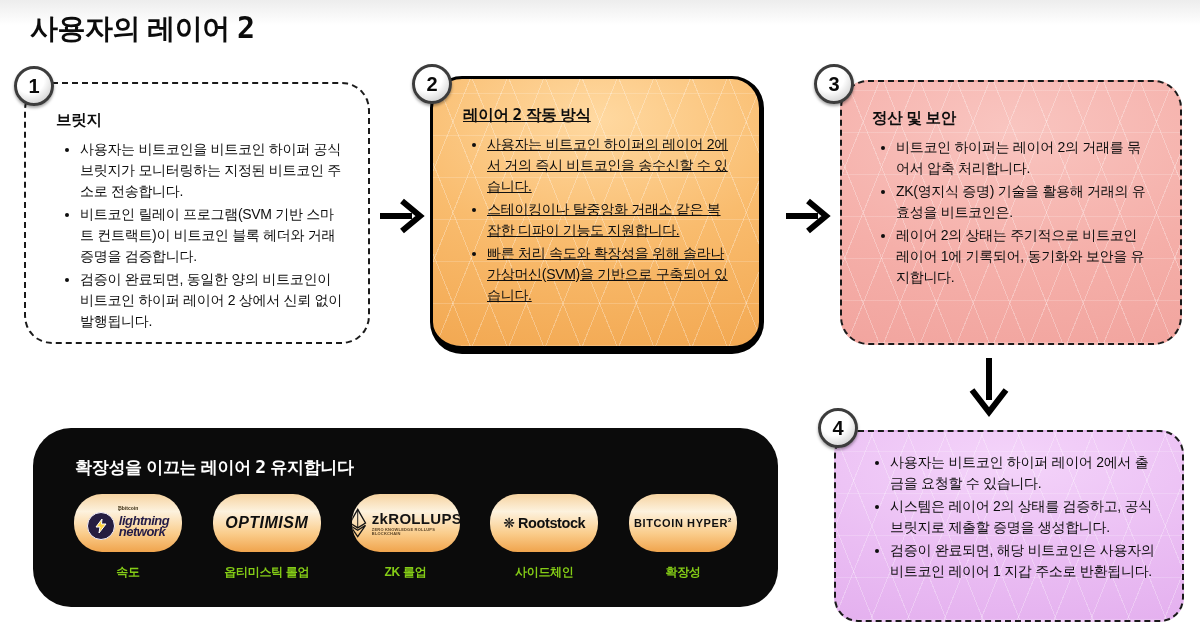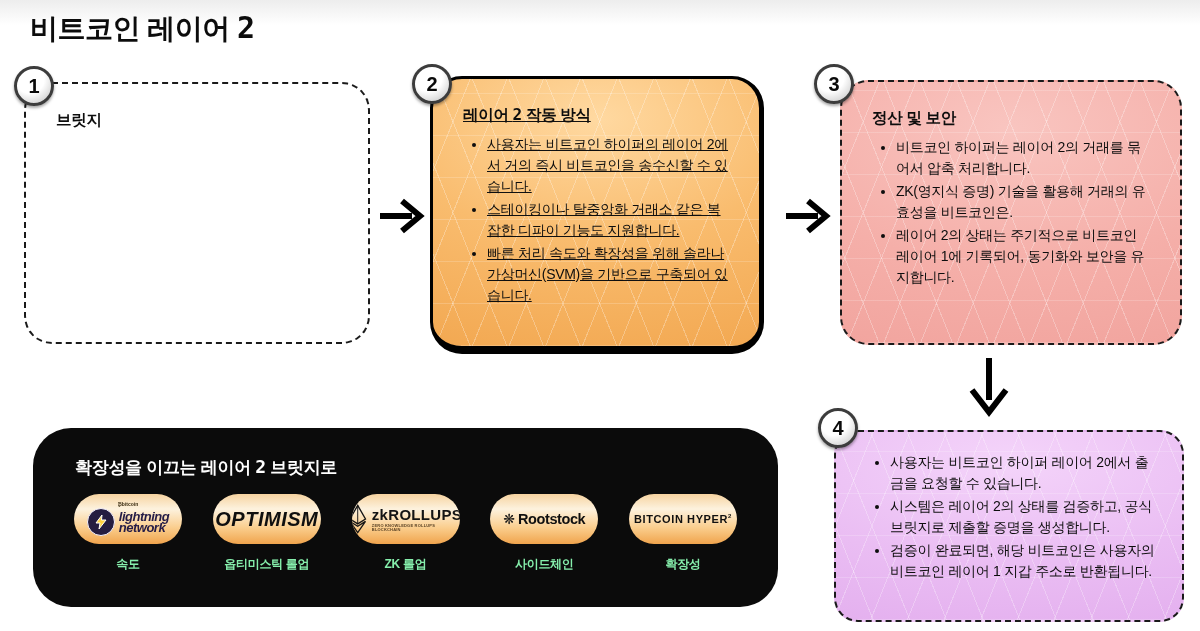--- a/index.html
+++ b/index.html
@@ -79,58 +79,63 @@
   .framework-title {
     position:absolute; left:42px; top:28px; font-size:17px; font-weight:800; letter-spacing:-0.3px;
   }
   .framework-title .stylnum { font-size:18px; color:#fff; }
   .framework-row {
     position:absolute; left:36px; right:36px; top:66px;
     display:flex; justify-content:space-between;
   }
   .framework-item { display:flex; flex-direction:column; align-items:center; width:118px; }
   .logo-pill {
-    width:108px; height:50px; border-radius:28px;
+    width:108px; height:58px; border-radius:28px;
     background: linear-gradient(180deg, #f6d3a0 0%, #fdf2de 30%, #fACD8C 68%, #f0a44d 100%);
     display:flex; flex-direction:column; align-items:center; justify-content:center;
     overflow:hidden; position:relative;
   }
-  .framework-label { margin-top:12px; font-size:12px; font-weight:800; color:#86efac; letter-spacing:-0.3px; }
+  .framework-label { margin-top:12px; font-size:12px; font-weight:800; color:#84cc16; letter-spacing:-0.3px; }
 
   
   .ln-top { font-size:5px; font-weight:700; color:#3a2d12; line-height:1; margin-bottom:1px; }
   .ln-row { display:flex; align-items:center; gap:4px; }
   .ln-circle {
     width:28px; height:28px; border-radius:50%; background:#251d40;
     display:flex; align-items:center; justify-content:center; flex:0 0 auto;
     border:1px solid #f5f2ff;
   }
   .ln-text { font-size:13px; font-weight:800; font-style:italic; color:#241c47; line-height:.88; letter-spacing:-0.5px; }
   
-  .optimism-text { font-size:20px; font-weight:900; font-style:italic; color:#0f0f0f; letter-spacing:0.5px; }
+  .optimism-text { font-size:16px; font-weight:900; font-style:italic; color:#0f0f0f; letter-spacing:0.5px; }
   
   .zk-row { display:flex; align-items:center; gap:4px; }
   .zk-text-main { font-size:15px; font-weight:900; color:#141414; letter-spacing:0.3px; line-height:1; }
   .zk-text-sub { font-size:4px; font-weight:600; color:#5a4326; letter-spacing:0.2px; line-height:1; margin-top:2px; }
   
   .rs-row { display:flex; align-items:center; gap:3px; }
   .rs-icon { font-size:14px; color:#161616; line-height:1; }
   .rs-text { font-size:14.5px; font-weight:800; color:#101010; letter-spacing:-0.4px; }
   
   .bh-text { font-size:11px; font-weight:900; color:#101010; letter-spacing:0.6px; }
   .bh-text sup { font-size:6px; }
 </style>
 </head>
 <body>
 
-<div class="page-title"><span>비트코인 레이어 </span><span class="stylnum">2</span></div>
+<div class="page-title"><span>사용자의 레이어 </span><span class="stylnum">2</span></div>
 
 <div class="step-box box-1">
   <div class="box-content">
     <div class="box-header"><span>브릿지</span><span class="stylnum"></span><span></span></div>
+    <ul class="bullet-list">
+      <li>사용자는 비트코인을 비트코인 하이퍼 공식 브릿지가 모니터링하는 지정된 비트코인 주소로 전송합니다.</li>
+      <li>비트코인 릴레이 프로그램(SVM 기반 스마트 컨트랙트)이 비트코인 블록 헤더와 거래 증명을 검증합니다.</li>
+      <li>검증이 완료되면, 동일한 양의 비트코인이 비트코인 하이퍼 레이어 2 상에서 신뢰 없이 발행됩니다.</li>
+    </ul>
   </div>
 </div>
 
 <div class="step-box box-2">
   <div class="grid"></div>
   <div class="box-content">
     <div class="box-header"><span>레이어 </span><span class="stylnum">2</span><span> 작동 방식</span></div>
     <ul class="bullet-list">
       <li>사용자는 비트코인 하이퍼의 레이어 2에서 거의 즉시 비트코인을 송수신할 수 있습니다.</li>
       <li>스테이킹이나 탈중앙화 거래소 같은 복잡한 디파이 기능도 지원합니다.</li>
@@ -174,21 +179,21 @@
 <svg class="arrow arrow-2" width="48" height="40" viewBox="0 0 48 40">
   <path d="M2 20 H34" stroke="#000" stroke-width="6" fill="none"></path>
   <path d="M24 5 L42 20 L24 35" stroke="#000" stroke-width="6" fill="none" stroke-linejoin="miter"></path>
 </svg>
 <svg class="arrow arrow-down" width="46" height="62" viewBox="0 0 46 62">
   <path d="M23 2 V44" stroke="#000" stroke-width="6" fill="none"></path>
   <path d="M6 34 L23 56 L40 34" stroke="#000" stroke-width="6" fill="none" stroke-linejoin="miter"></path>
 </svg>
 
 <div class="framework-panel">
-  <div class="framework-title"><span>확장성을 이끄는 레이어 </span><span class="stylnum">2</span><span> 브릿지로</span></div>
+  <div class="framework-title"><span>확장성을 이끄는 레이어 </span><span class="stylnum">2</span><span> 유지합니다</span></div>
   <div class="framework-row">
 
     <div class="framework-item">
       <div class="logo-pill">
         <div class="ln-top">₿bitcoin</div>
         <div class="ln-row">
           <div class="ln-circle">
             <svg width="16" height="16" viewBox="0 0 16 16">
                 <polygon points="9,1 3,9 7,9 6,15 13,6 8.5,6" fill="#ffd23f" stroke="#ffffff" stroke-width="1"></polygon>
               </svg>

